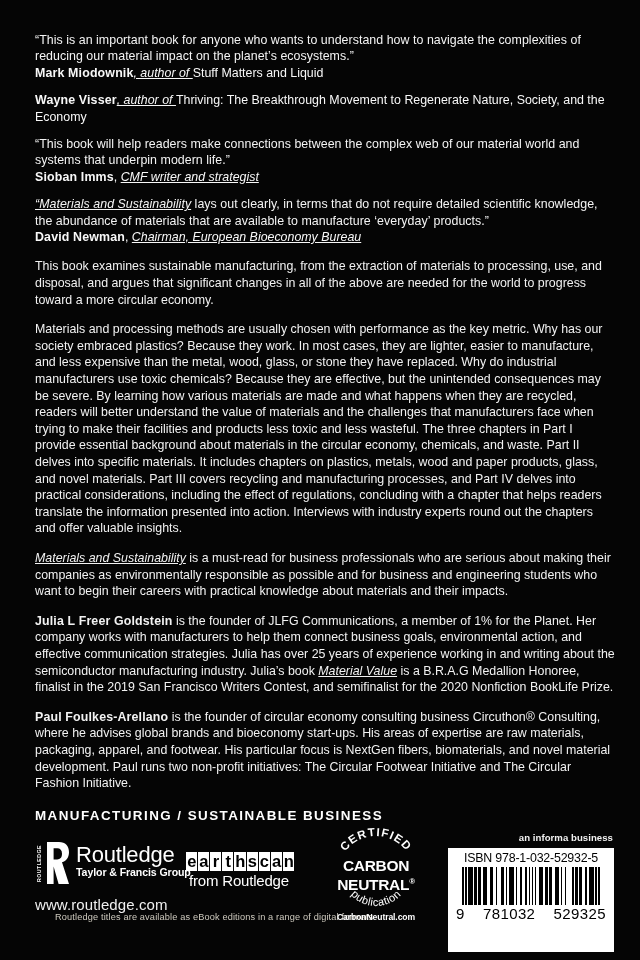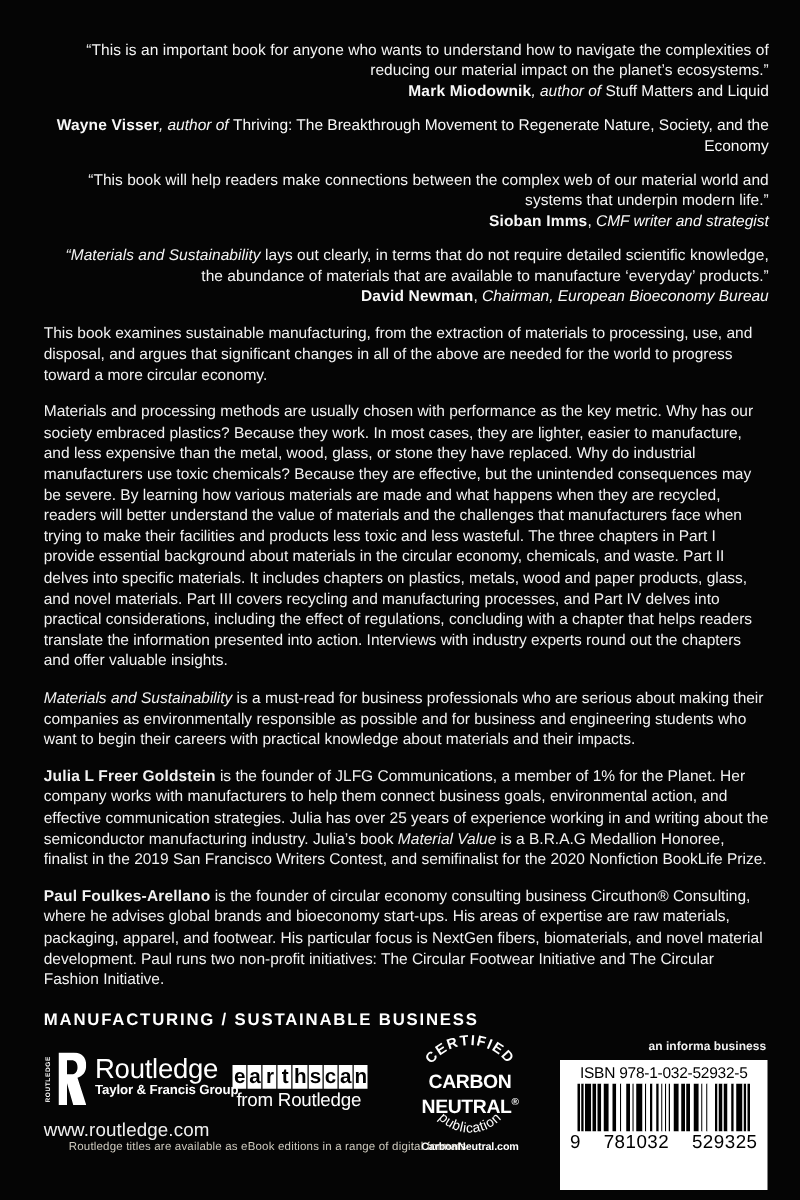--- a/index.html
+++ b/index.html
@@ -20,38 +20,37 @@
     height: 960px;
     background: #050505;
     box-sizing: border-box;
     padding: 30px 25px 0 35px;
   }
   .blurbs {
     margin-top: 2px;
   }
   .blurb {
     margin-bottom: 11px;
-    text-align: right;
   }
   .blurb-quote {
     font-size: 12.4px;
     line-height: 16.4px;
     letter-spacing: 0.04px;
     color: #f4f4f4;
   }
   .blurb-attrib {
     font-size: 12.4px;
     line-height: 16.4px;
     color: #f8f8f8;
   }
   .blurb-attrib .nm {
     font-weight: bold;
     letter-spacing: 0.15px;
   }
-  .it { font-style: italic; }
+  .it { font-style: italic; text-decoration: underline; }
   .body-copy {
     margin-top: 13px;
   }
   .para {
     font-size: 12.4px;
     line-height: 16.6px;
     color: #f2f2f2;
     margin-bottom: 13px;
     text-align: left;
   }

